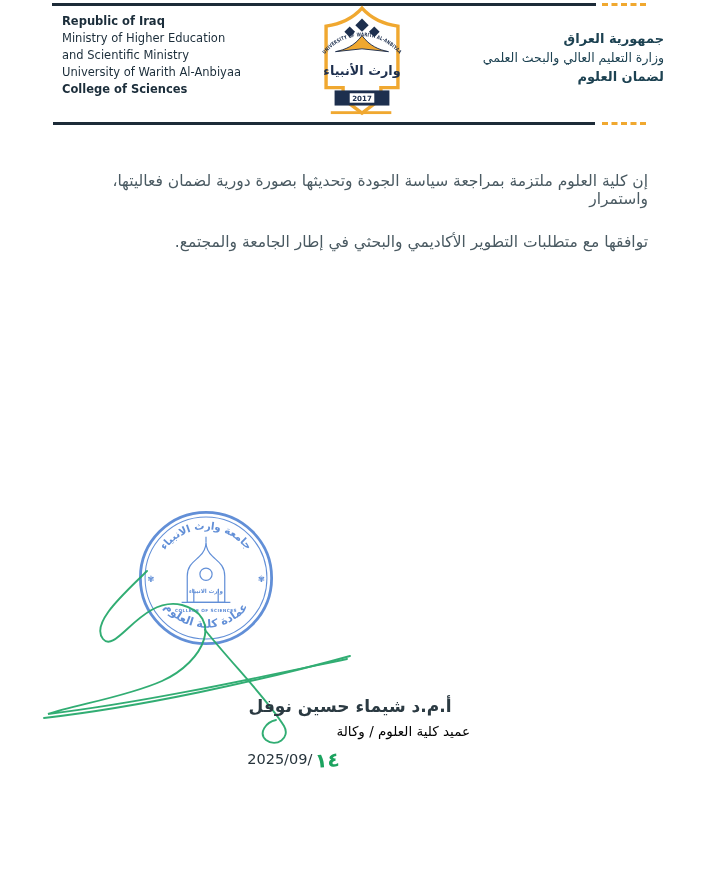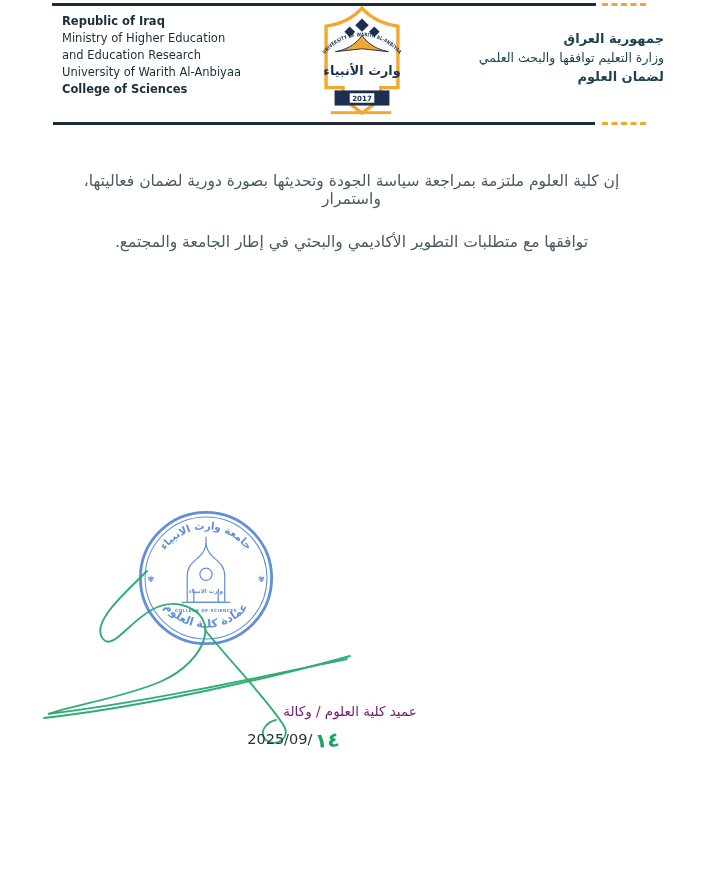--- a/index.html
+++ b/index.html
@@ -18,50 +18,50 @@
   .rule-gold-dash { height:0; border-top:3px dashed #f0a830; }
 
   
   .hdr-left { left:48px; top:13px; width:215px; font-size:11.5px; line-height:17px; color:#1b2d3a;margin-left:14px; }
   .hdr-left .b { font-weight:bold; }
   .hdr-right { right:49px; top:29px; width:230px; text-align:right; direction:rtl;
                font-size:12.5px; line-height:19px; color:#1d4252; }
   .hdr-right .b { font-weight:bold; font-size:13px; }
 
   
-  .body-line { right:65px; left:55px; direction:rtl; text-align:center;
+  .body-line { right:65px; left:55px; direction:rtl; text-align:right;
                font-size:15.5px; color:#4a5a62; letter-spacing:0; }
 
   
   .sig-block { left:230px; top:696px; width:240px; text-align:center; }
   .sig-name { font-size:17px; font-weight:bold; color:#2b3a42; direction:rtl; }
-  .sig-title { font-size:13.5px; color:#701a75; direction:rtl; margin-top:7px; }
+  .sig-title { font-size:13.5px; color:#000000; direction:rtl; margin-top:7px;text-align:right; }
   .sig-date { font-size:14.5px; color:#27343c; margin-top:6px; transform:translateX(-58px); }
   .sig-date .day { color:#1ca35f; font-size:20px; font-weight:bold; display:inline-block;
                    transform:rotate(-4deg); position:relative; top:3px; left:3px; }
 
   svg { display:block; }
 </style>
 </head>
 <body>
 
 <div class="abs rule-navy" style="left:52px; top:3px; width:544px;"></div>
 <div class="abs rule-gold-dash" style="left:602px; top:3px; width:44px;"></div>
 
 <div class="abs hdr-left">
   <div class="b">Republic of Iraq</div>
   <div>Ministry of Higher Education</div>
-  <div>and Education Research</div>
+  <div>and Scientific Ministry</div>
   <div>University of Warith Al-Anbiyaa</div>
   <div class="b">College of Sciences</div>
 </div>
 
 <div class="abs hdr-right">
   <div class="b">جمهورية العراق</div>
-  <div>وزارة التعليم توافقها والبحث العلمي</div>
+  <div>وزارة التعليم العالي والبحث العلمي</div>
   <div class="b">لضمان العلوم</div>
 </div>
 
 <div class="abs" style="left:310px; top:5px; width:104px; height:116px;">
   <svg width="104" height="116" viewBox="0 0 110 122">
     <defs>
       <path id="logoArc" d="M 14 54 A 50 50 0 0 1 96 54" fill="none"></path>
     </defs>
 
     <path d="M55 3 C64 13 78 20 93 22 L93 87 L75 87 L75 99 L55 114 L35 99 L35 87 L17 87 L17 22 C32 20 46 13 55 3 Z" fill="#ffffff" stroke="#f0a830" stroke-width="3.6"></path>
@@ -128,17 +128,18 @@
   <svg width="340" height="200" viewBox="0 0 340 200">
     <g fill="none" stroke="#27a96c" stroke-width="1.9" stroke-linecap="round" opacity="0.95">
       <path d="M 117 16 C 95 38 60 68 73 84 C 86 100 112 40 152 50 C 193 61 176 106 132 126 C 96 142 44 150 18 159 C 118 147 240 120 317 104"></path>
       <path d="M 14 163 C 110 152 230 126 320 101"></path>
       <path d="M 175 75 C 205 112 238 145 254 171 C 261 183 246 193 236 185 C 228 178 236 167 246 165"></path>
     </g>
   </svg>
 </div>
 
 <div class="abs sig-block">
+  <div class="sig-name">أ.م.د شيماء حسين نوفل</div>
   <div class="sig-title">عميد كلية العلوم / وكالة</div>
   <div class="sig-date">
     <span>2025/09/</span><span class="day">١٤</span>
   </div>
 </div>
 
 </body></html>

